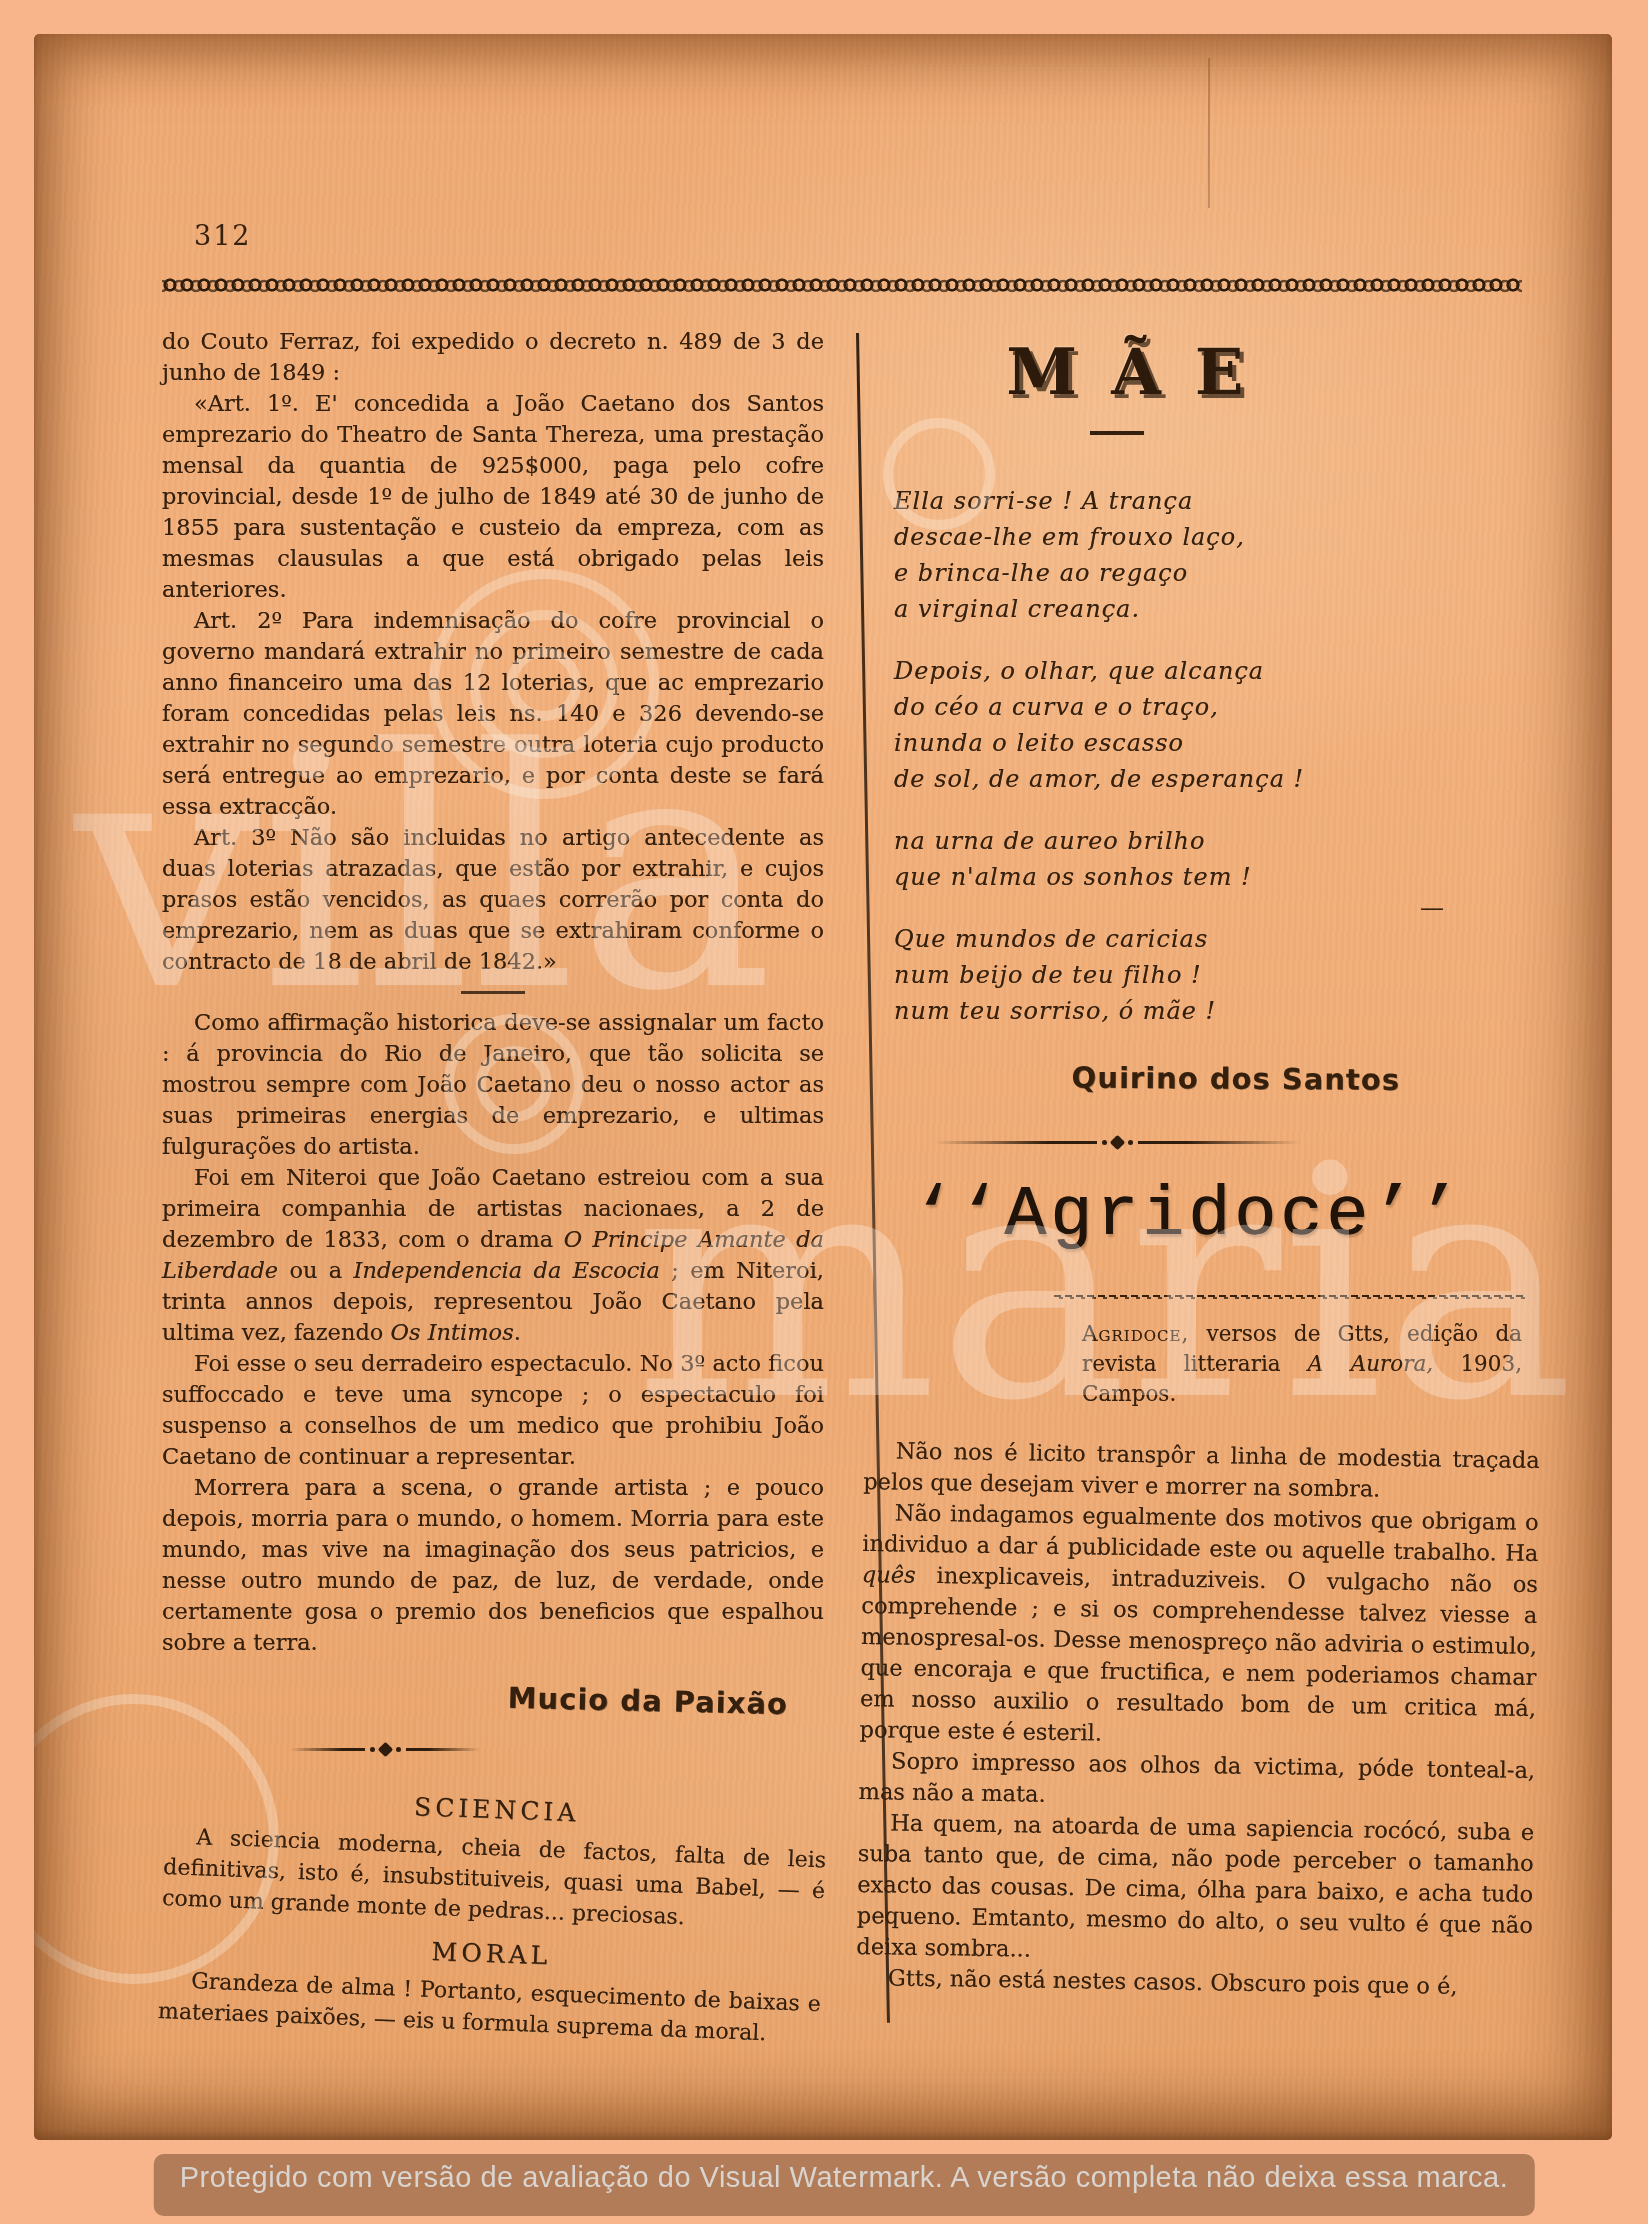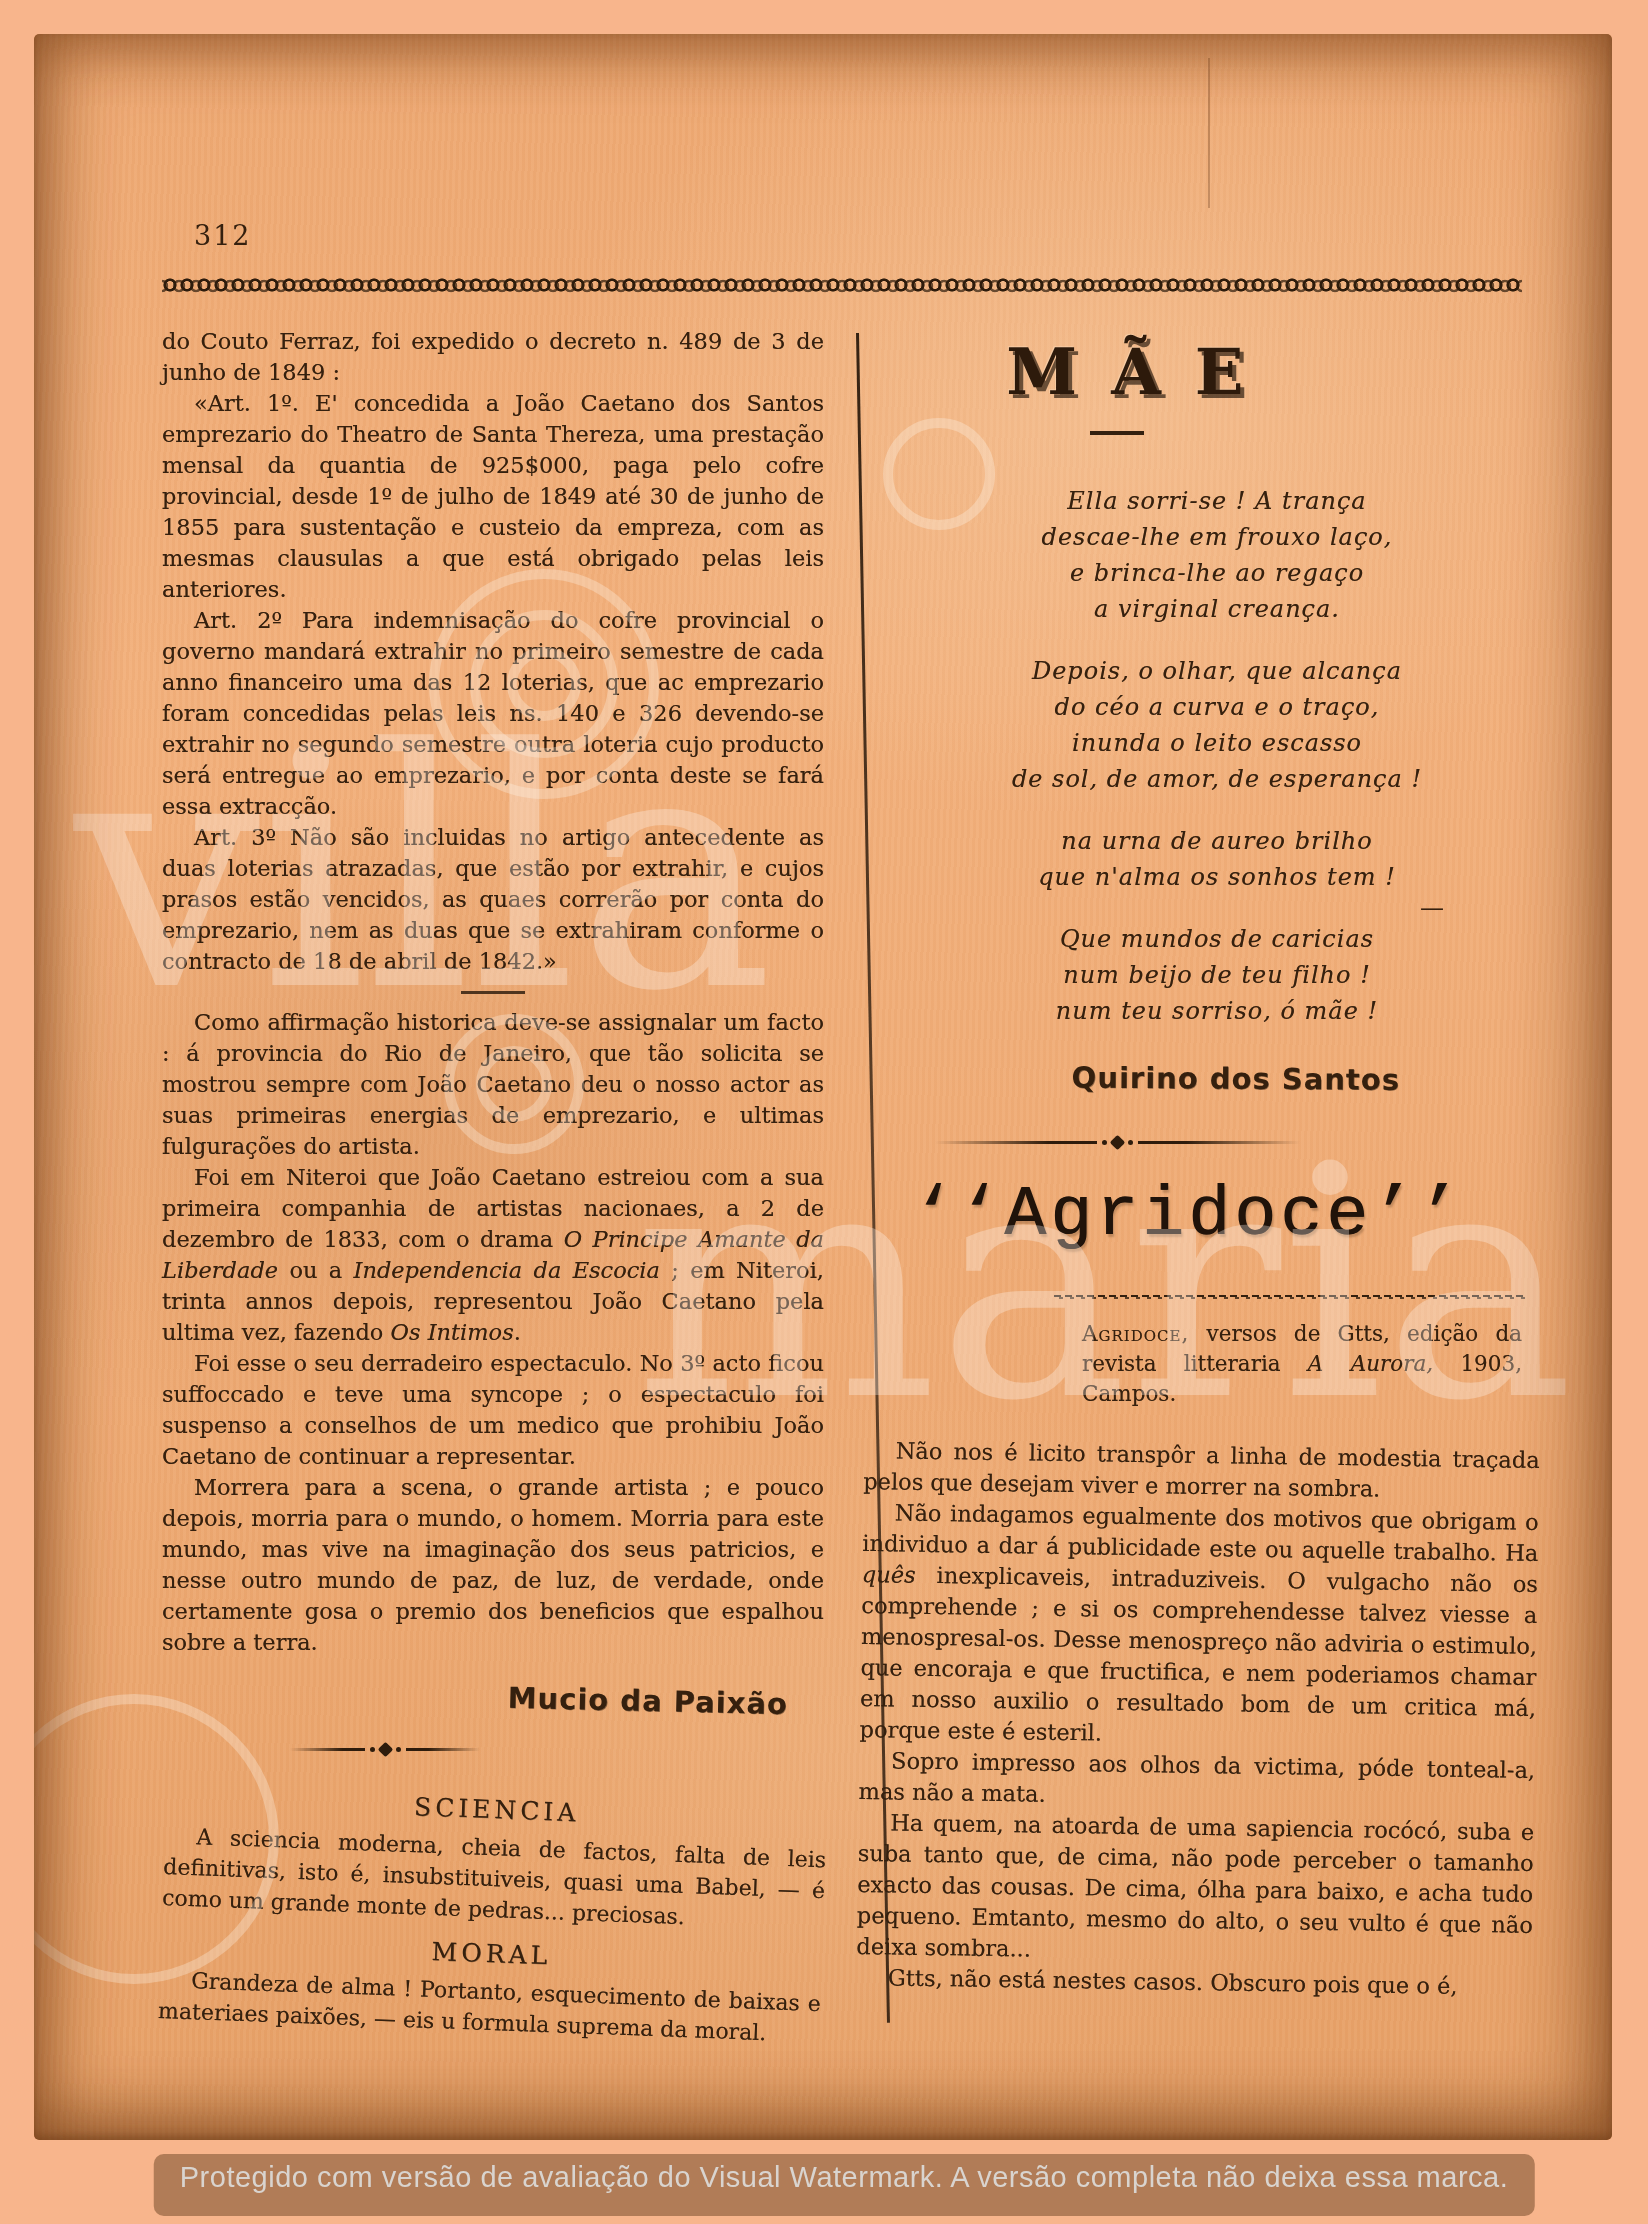--- a/index.html
+++ b/index.html
@@ -89,21 +89,20 @@
     text-align:center;margin-right:120px;
     font-size:64px;font-weight:bold;letter-spacing:34px;color:#2d1a0b;
     text-shadow:4px 4px 0 rgba(31,18,7,.65), -1px -1px 0 rgba(255,236,210,.35);
   }
   .mae-dash{width:54px;height:4px;background:#33200f;margin:22px 0 0 226px;}
   .poem{margin:48px 0 0 30px;}
   .stanza{margin-bottom:26px;}
   .poem-line{
     font-style:italic;font-size:24px;line-height:36px;letter-spacing:1px;
     text-shadow:0 0 .5px rgba(50,30,14,.5);
-    text-align:center;
   }
   .poem-dash{position:absolute;left:556px;top:560px;font-size:24px;}
   .agridoce-title{
     margin-top:28px;padding-left:48px;
     font-family:"Liberation Mono","DejaVu Sans Mono",monospace;
     font-size:70px;letter-spacing:4px;color:#20130a;
     text-shadow:.7px 0 0 #20130a, 2px 3px 2px rgba(60,35,15,.25);
   }
   .wavy-thin{
     height:4px;margin:40px 14px 0 190px;

